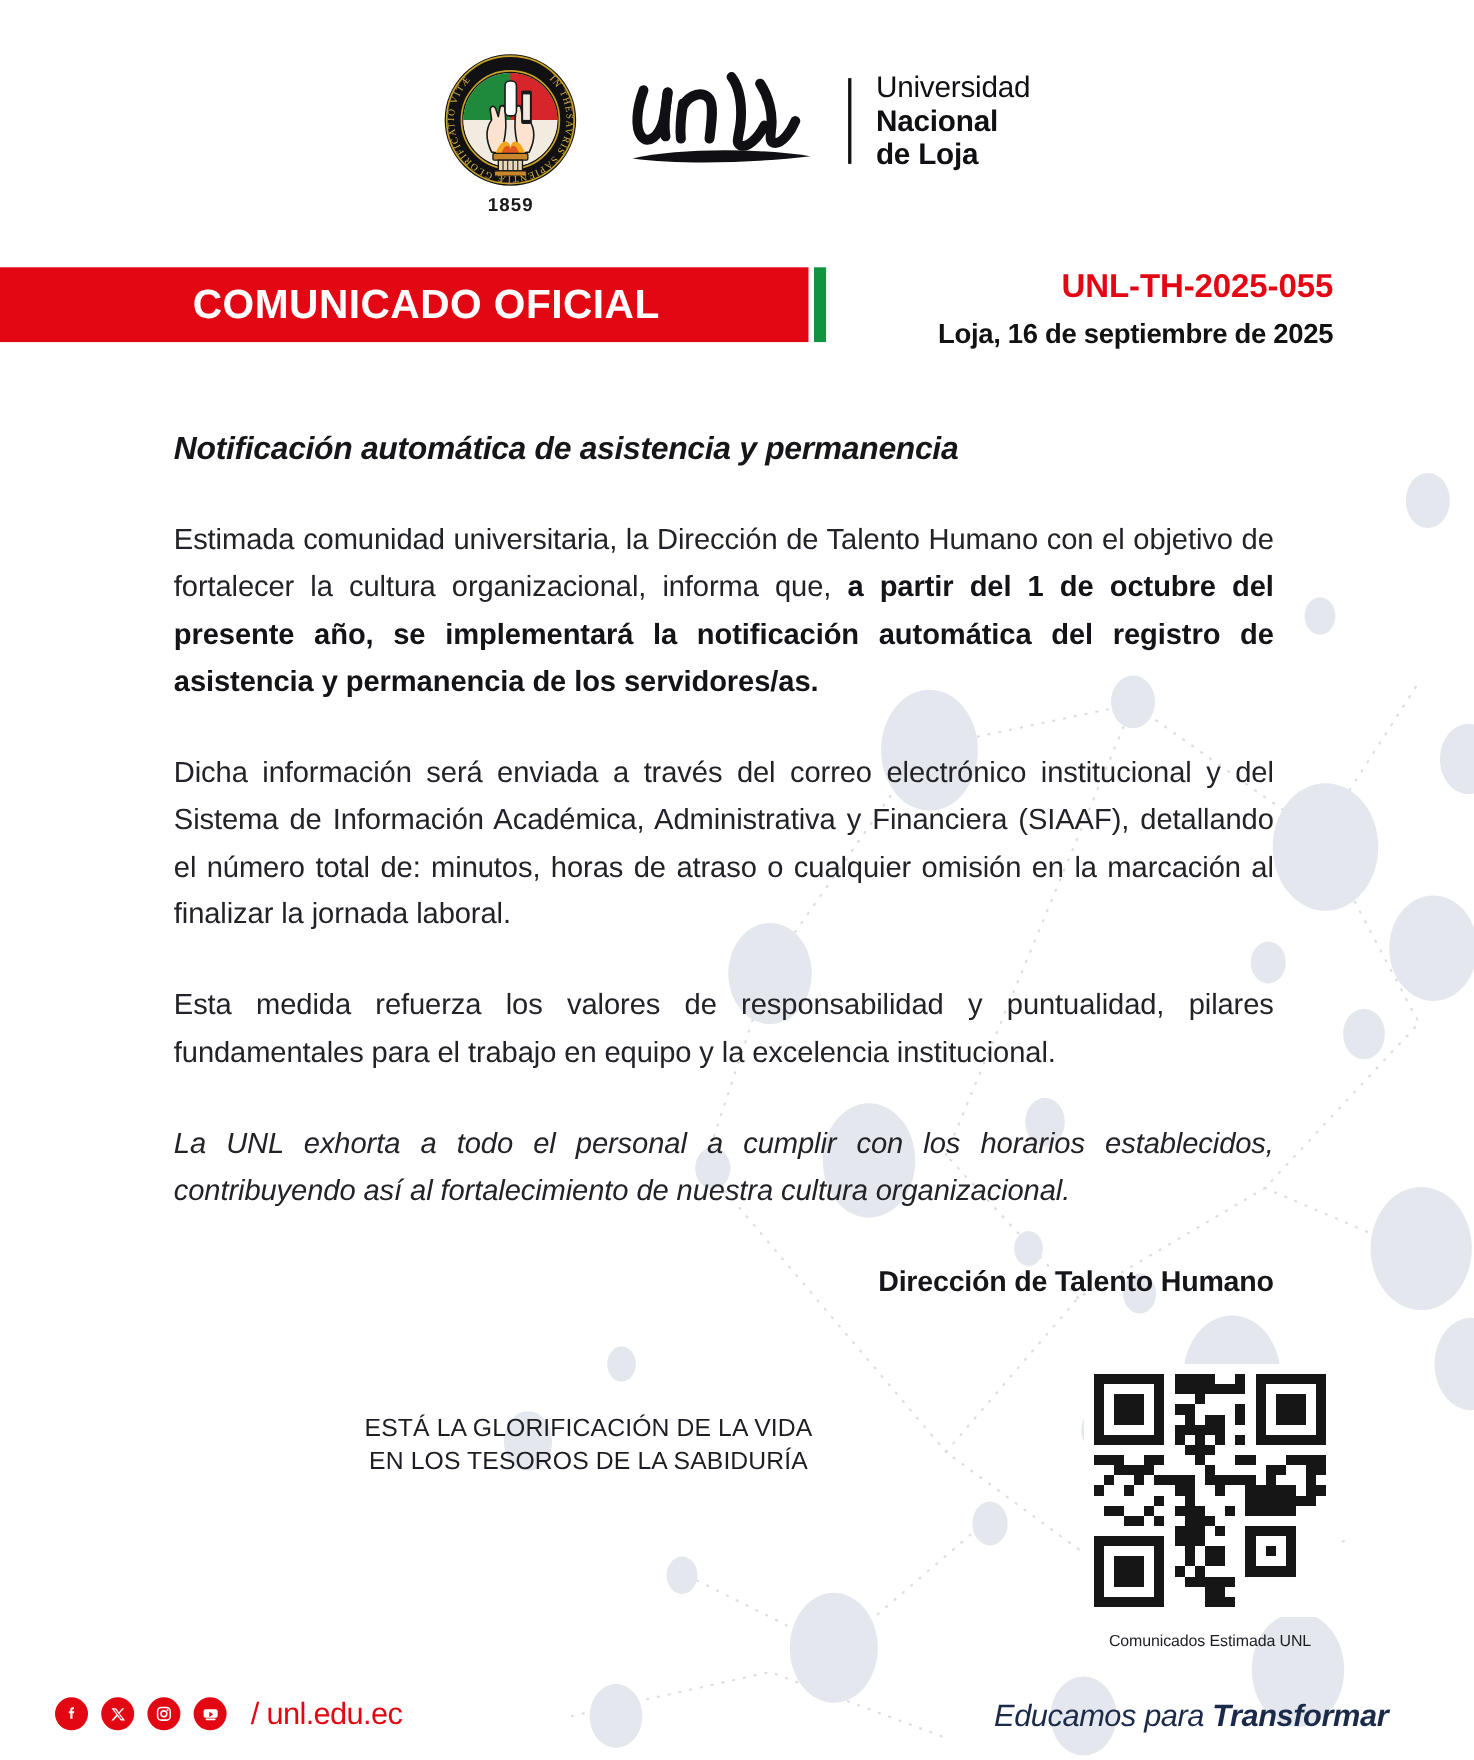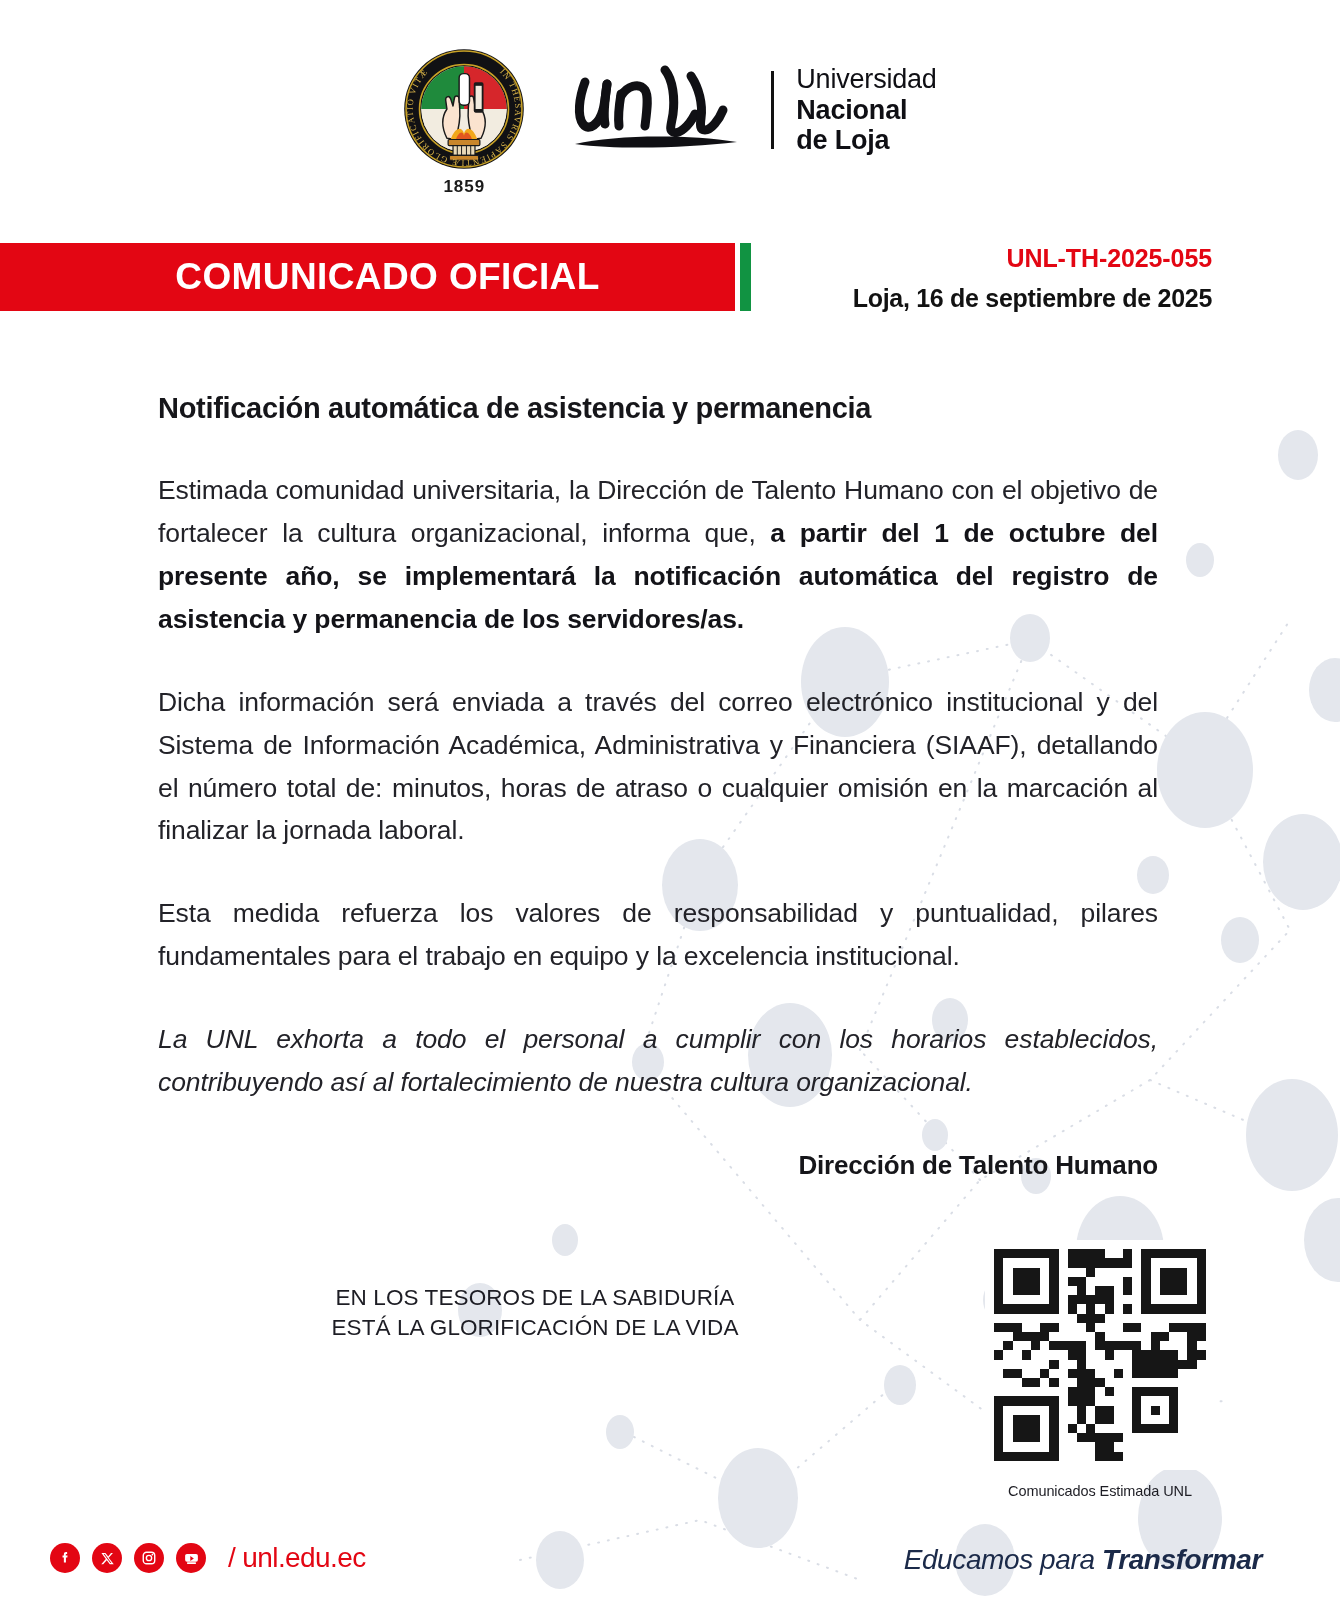--- a/index.html
+++ b/index.html
@@ -39,27 +39,27 @@
   .banner-red-label{
     position:absolute;left:0;top:0;width:735px;height:68px;
     display:flex;align-items:center;justify-content:center;
     color:#fff;font-size:37px;font-weight:bold;letter-spacing:0.4px;
     padding-left:40px;box-sizing:border-box;border-radius:19px;
   }
   .banner-green{position:absolute;left:740px;top:0;width:11px;height:68px;background:#119342;}
   .banner-right{
     position:absolute;right:128px;top:243px;text-align:right;z-index:3;line-height:1.22;
   }
-  .doc-code{font-size:25px;font-weight:bold;color:#E30613;letter-spacing:-0.1px;}
+  .doc-code{font-size:30px;font-weight:bold;color:#E30613;letter-spacing:-0.1px;}
   .doc-date{font-size:25px;font-weight:bold;color:#121212;letter-spacing:-0.3px;margin-top:9px;}
 
   
   .content{position:absolute;left:158px;top:392px;width:1000px;z-index:3;}
   .doc-title{
-    font-size:29px;font-weight:bold;color:#16161a;margin:0 0 44px 0;letter-spacing:-0.3px;
+    font-size:29px;font-weight:bold;color:#16161a;margin:0 0 44px 0;letter-spacing:-0.3px;font-style:italic;
   }
   .para{
     font-size:26.5px;color:#222228;line-height:1.62;margin:0 0 40px 0;
     text-align:justify;font-weight:300;letter-spacing:-0.1px;
   }
   .para b{font-weight:bold;color:#131318;}
   .para.italic{font-style:italic;}
   .signature{
     text-align:right;font-size:26px;font-weight:bold;color:#16161a;
     margin-top:46px;letter-spacing:-0.2px;
@@ -216,22 +216,22 @@
     <div id="paragraphs">
         <div class="para"><span>Estimada comunidad universitaria, la Dirección de Talento Humano con el objetivo de fortalecer la cultura organizacional, informa que, </span><b>a partir del 1 de octubre del presente año, se implementará la notificación automática del registro de asistencia y permanencia de los servidores/as.</b></div>
         <div class="para"><span>Dicha información será enviada a través del correo electrónico institucional y del Sistema de Información Académica, Administrativa y Financiera (SIAAF), detallando el número total de: minutos, horas de atraso o cualquier omisión en la marcación al finalizar la jornada laboral.</span></div>
         <div class="para"><span>Esta medida refuerza los valores de responsabilidad y puntualidad, pilares fundamentales para el trabajo en equipo y la excelencia institucional.</span></div>
         <div class="para italic"><span>La UNL exhorta a todo el personal a cumplir con los horarios establecidos, contribuyendo así al fortalecimiento de nuestra cultura organizacional.</span></div>
       </div>
     <div class="signature">Dirección de Talento Humano</div>
   </div>
 
   <div class="motto">
+    <div>ESTÁ LA GLORIFICACIÓN DE LA VIDA</div>
     <div>EN LOS TESOROS DE LA SABIDURÍA</div>
-    <div>ESTÁ LA GLORIFICACIÓN DE LA VIDA</div>
   </div>
 
   <div class="qr-block">
     <svg id="qr-svg" width="230" height="230" viewBox="0 0 25 25" shape-rendering="crispEdges">
       <rect width="25" height="25" fill="#ffffff"></rect>
       <g id="qr-cells" fill="#161616">
           <rect x="1" y="1" width="1" height="1"></rect>
           <rect x="2" y="1" width="1" height="1"></rect>
           <rect x="3" y="1" width="1" height="1"></rect>
           <rect x="4" y="1" width="1" height="1"></rect>

